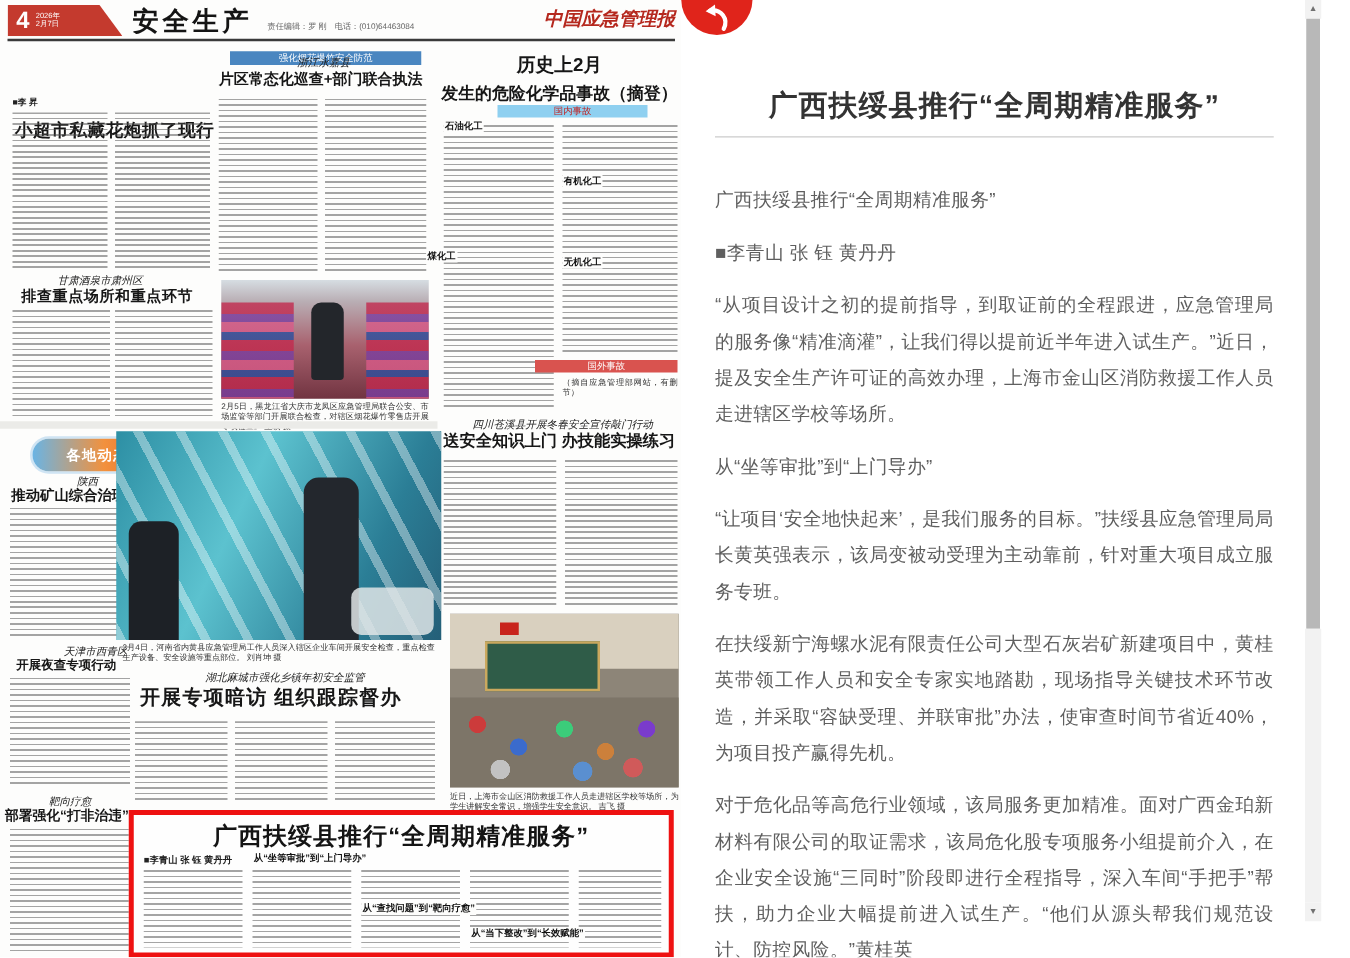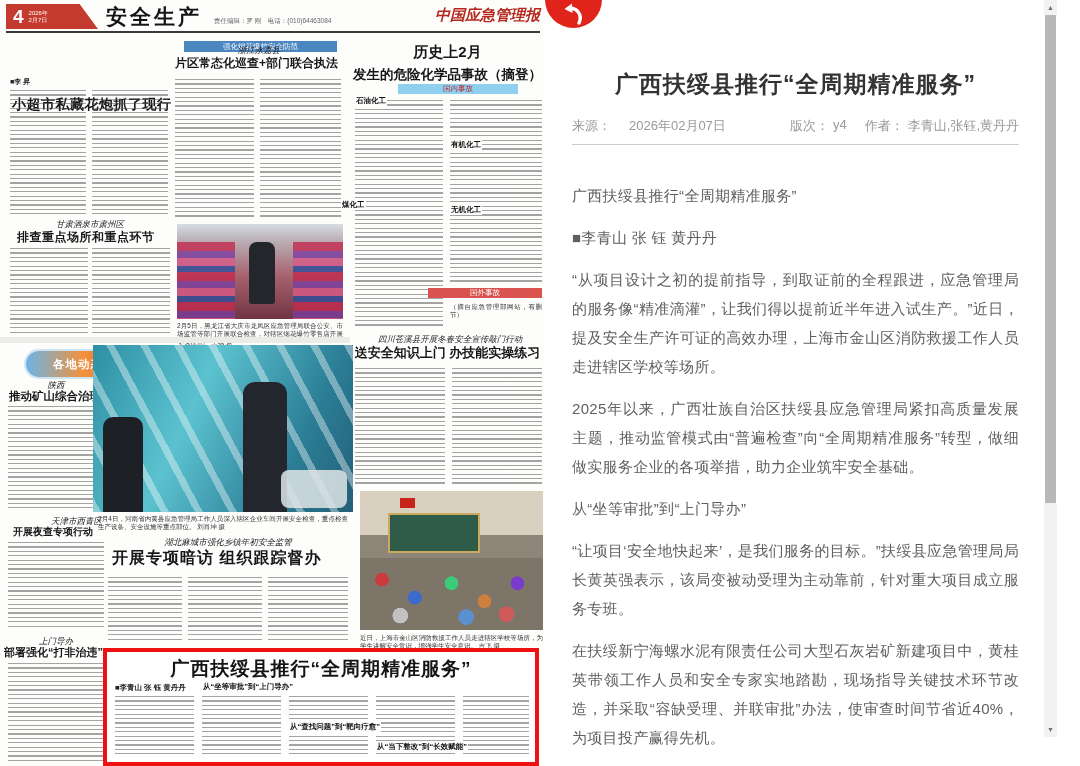--- a/index.html
+++ b/index.html
@@ -102,21 +102,21 @@
     <div class="bannerS" style="left:184px;top:41px;width:153px;height:11px;background:#4a86c0;color:#fff;font-size:7.5px;">强化烟花爆竹安全防范</div>
 
     <div>
       <div class="hl" style="left:12px;top:56px;font-size:14px;letter-spacing:.5px;margin-top:40px;">小超市私藏花炮抓了现行</div>
       <div class="byl" style="left:10px;top:77px;">■李 昇</div>
       <div class="mt" style="left:10px;top:90px;width:76px;height:126px;"></div>
       <div class="mt" style="left:92px;top:90px;width:76px;height:126px;"></div>
     </div>
 
     <div>
-      <div class="kick" style="left:10px;top:219px;width:160px;">甘肃酒泉市肃州区</div>
+      <div class="kick" style="left:0;top:219px;width:160px;">甘肃酒泉市肃州区</div>
       <div class="hl" style="left:17px;top:229px;font-size:12px;letter-spacing:.5px;">排查重点场所和重点环节</div>
       <div class="mt" style="left:10px;top:248px;width:78px;height:86px;"></div>
       <div class="mt" style="left:92px;top:248px;width:78px;height:86px;"></div>
     </div>
 
     <div>
       <div class="kick" style="left:175px;top:45px;width:168px;">浙江永嘉县</div>
       <div class="hl" style="left:175px;top:55px;font-size:12px;">片区常态化巡查+部门联合执法</div>
       <div class="mt" style="left:175px;top:79px;width:79px;height:140px;"></div>
       <div class="mt" style="left:260px;top:79px;width:81px;height:140px;"></div>
@@ -156,31 +156,31 @@
       <div class="board"></div>
       <div class="kids"></div>
     </div>
     <div class="cap" style="left:360px;top:634px;width:183px;">近日，上海市金山区消防救援工作人员走进辖区学校等场所，为学生讲解安全常识，增强学生安全意识。 吉飞 摄</div>
 
     <div class="abs" style="left:0;top:337px;width:350px;height:6px;background:#ebebe8;"></div>
 
     <div id="badge">各地动态</div>
 
     <div>
-      <div class="kick" style="left:10px;top:380px;width:92px;">陕西</div>
+      <div class="kick" style="left:24px;top:380px;width:92px;">陕西</div>
       <div class="hl" style="left:9px;top:389px;font-size:11.5px;">推动矿山综合治理</div>
       <div class="mt" style="left:8px;top:406px;width:96px;height:104px;"></div>
     </div>
     <div>
       <div class="kick" style="left:10px;top:516px;width:92px;text-align:right;">天津市西青区</div>
       <div class="hl" style="left:13px;top:525px;font-size:10px;">开展夜查专项行动</div>
       <div class="mt" style="left:8px;top:542px;width:96px;height:88px;"></div>
     </div>
     <div>
-      <div class="kick" style="left:10px;top:636px;width:92px;">上门导办</div>
+      <div class="kick" style="left:10px;top:636px;width:92px;">靶向疗愈</div>
       <div class="hl" style="left:4px;top:645px;font-size:11px;">部署强化“打非治违”</div>
       <div class="mt" style="left:8px;top:663px;width:96px;height:100px;"></div>
     </div>
 
     <div class="photo" id="phFactory">
       <div class="pipes"></div>
       <div class="figL"></div>
       <div class="figR"></div>
       <div class="bags"></div>
     </div>
@@ -215,44 +215,27 @@
         <svg width="30" height="24" viewBox="0 0 30 24">
           <path d="M21 21 C 25 13, 19 5, 10 6.5" stroke="#fff" stroke-width="3.4" fill="none" stroke-linecap="round"></path>
           <path d="M14 1.5 L6.5 7 L14.5 11 Z" fill="#fff"></path>
         </svg>
       </span>
     </div>
 
     <div id="rcontent">
       <div id="rtitle">广西扶绥县推行“全周期精准服务”</div>
 
-      <div id="rmeta">
-        <span class="grp">
-          <span>来源：</span>
-          <span style="margin-left:14px;">2026年02月07日</span>
-        </span>
-        <span class="right">
-          <span class="grp">
-            <span>版次：</span>
-            <span>y4</span>
-          </span>
-          <span class="grp">
-            <span>作者：</span>
-            <span>李青山,张钰,黄丹丹</span>
-          </span>
-        </span>
-      </div>
 
       <div id="rdivider"></div>
 
       <div id="rbody">
         <p>广西扶绥县推行“全周期精准服务”</p>
         <p>■李青山 张 钰 黄丹丹</p>
         <p>“从项目设计之初的提前指导，到取证前的全程跟进，应急管理局的服务像“精准滴灌”，让我们得以提前近半年进入试生产。”近日，提及安全生产许可证的高效办理，上海市金山区消防救援工作人员走进辖区学校等场所。</p>
-        <p>2025年以来，广西壮族自治区扶绥县应急管理局紧扣高质量发展主题，推动监管模式由“普遍检查”向“全周期精准服务”转型，做细做实服务企业的各项举措，助力企业筑牢安全基础。</p>
         <p>从“坐等审批”到“上门导办”</p>
         <p>“让项目‘安全地快起来’，是我们服务的目标。”扶绥县应急管理局局长黄英强表示，该局变被动受理为主动靠前，针对重大项目成立服务专班。</p>
         <p>在扶绥新宁海螺水泥有限责任公司大型石灰岩矿新建项目中，黄桂英带领工作人员和安全专家实地踏勘，现场指导关键技术环节改造，并采取“容缺受理、并联审批”办法，使审查时间节省近40%，为项目投产赢得先机。</p>
         <p>对于危化品等高危行业领域，该局服务更加精准。面对广西金珀新材料有限公司的取证需求，该局危化股专项服务小组提前介入，在企业安全设施“三同时”阶段即进行全程指导，深入车间“手把手”帮扶，助力企业大幅提前进入试生产。“他们从源头帮我们规范设计、防控风险。”黄桂英</p>
       </div>
     </div>
 
     <div id="sbar">
       <div class="sb-btn" style="top:0;">
         <span>▲</span>

